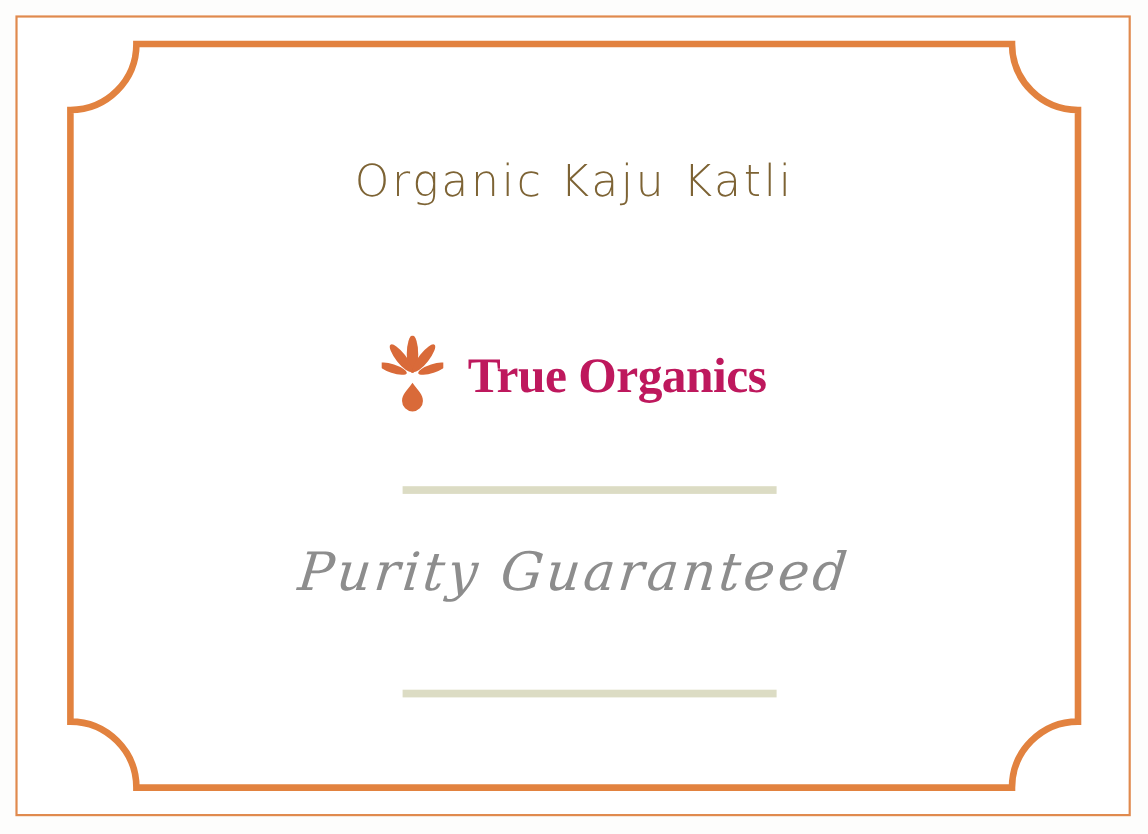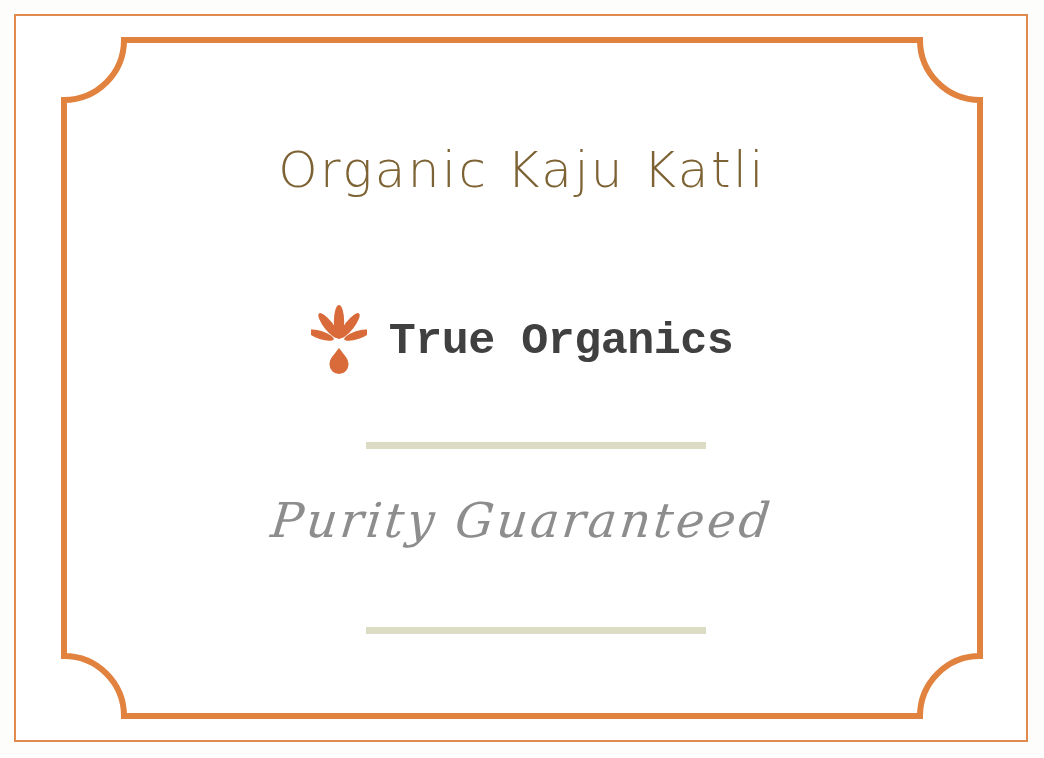--- a/index.html
+++ b/index.html
@@ -63,21 +63,21 @@
   }
 
   #product-title {
     position: absolute;
     left: 0;
     top: 142px;
     width: 1044px;
     text-align: center;
     font-family: "DejaVu Sans", sans-serif;
     font-weight: 300;
-    font-size: 50px;
+    font-size: 40px;
     letter-spacing: 2.5px;
     color: #7d6334;
     white-space: nowrap;
     line-height: 1.15;
   }
 
   
   #brand-lockup {
     position: absolute;
     left: 0;
@@ -88,25 +88,25 @@
     justify-content: center;
     gap: 22px;
   }
   #brand-mark {
     width: 56px;
     height: 72px;
     flex: 0 0 auto;
     display: block;
   }
   #brand-name {
-    font-family: Liberation Mono, monospace;
+    font-family: Liberation Serif, serif;
     font-weight: bold;
     font-size: 45px;
     letter-spacing: -0.5px;
-    color: #404040;
+    color: #be185d;
     white-space: nowrap;
     line-height: 1;
   }
 
   .divider-rule {
     position: absolute;
     left: 366px;
     width: 340px;
     height: 7px;
     background: #dcdcc4;

